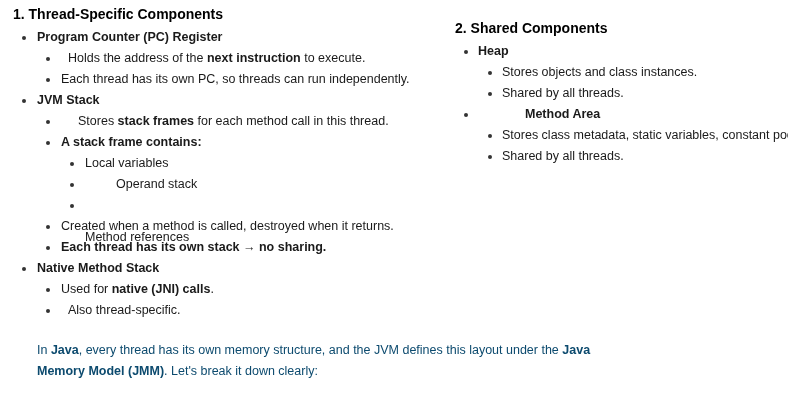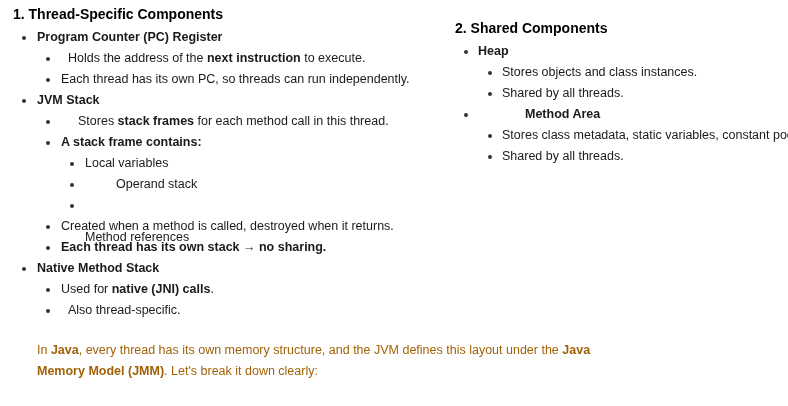--- a/index.html
+++ b/index.html
@@ -6,21 +6,21 @@
   body {
     width: 788px; height: 406px; overflow: hidden;
     background: #ffffff; color: #1a1a1a;
     font-family: "Liberation Sans", "DejaVu Sans", sans-serif;
     font-size: 12.5px; position: relative;
   }
   .line { position: absolute; white-space: nowrap; line-height: 16px; }
   .h { font-weight: bold; font-size: 14px; color: #000000; }
   .b { font-weight: bold; }
   .bullet { position: absolute; width: 4px; height: 4px; border-radius: 50%; background: #333; }
-  .para { position: absolute; left: 37px; width: 600px; line-height: 21px; font-size: 12.5px; color: #a16207; }
+  .para { position: absolute; left: 37px; width: 600px; line-height: 21px; font-size: 12.5px; color: #0c4a6e; }
 </style>
 </head>
 <body>
 
 <div class="line h" style="left:13px; top:6px;">1. Thread-Specific Components</div>
 
 <span class="bullet" style="left:22px; top:36px;"></span>
 <div class="line b" style="left:37px; top:29px;text-align:center;">Program Counter (PC) Register</div>
 
 <span class="bullet" style="left:46px; top:57px;"></span>

